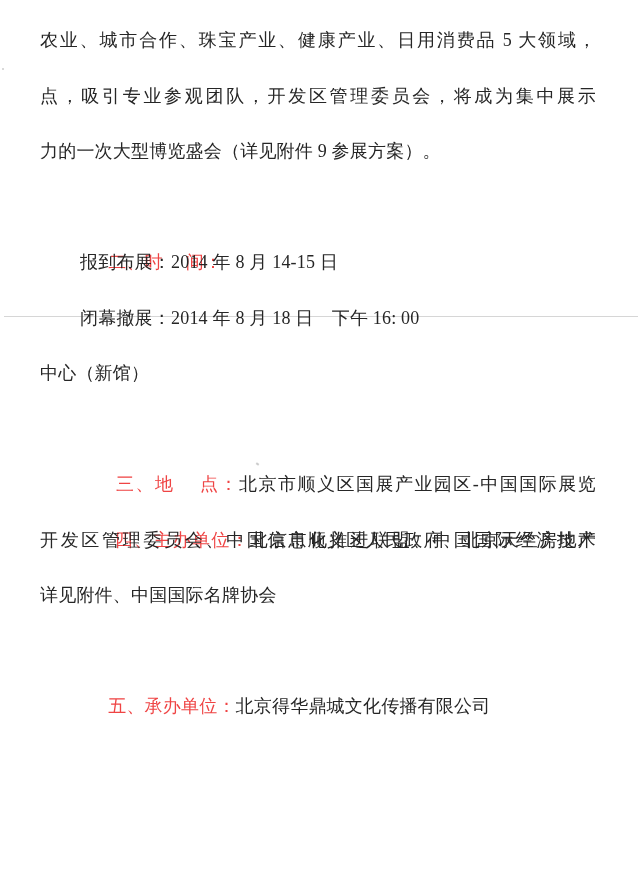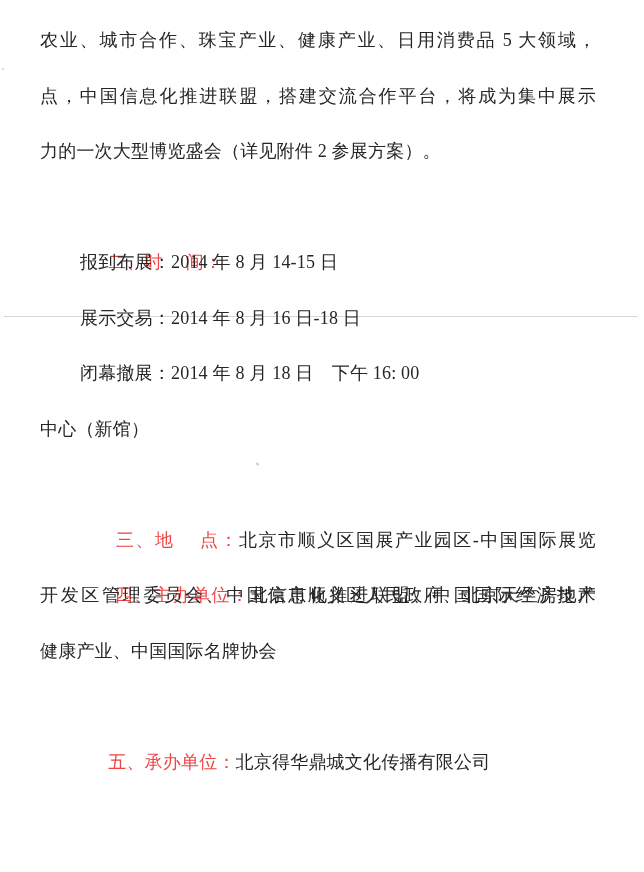--- a/index.html
+++ b/index.html
@@ -80,39 +80,38 @@
 
 <div class="page">
 
   <div class="scanline"></div>
   <div class="speck-1"></div>
   <div class="speck-2"></div>
 
   <div class="doc">
 
     <div class="l just">农业、城市合作、珠宝产业、健康产业、日用消费品 5 大领域，</div>
-    <div class="l just">点，中国信息化推进联盟，搭建交流合作平台，将成为集中展示</div>
-    <div class="l">力的一次大型博览盛会（详见附件 2 参展方案）。</div>
+    <div class="l just">点，吸引专业参观团队，开发区管理委员会，将成为集中展示</div>
+    <div class="l">力的一次大型博览盛会（详见附件 9 参展方案）。</div>
 
     <div class="l indent">
       <span class="b">二、时　 间：</span>
     </div>
     <div class="l indent">报到布展：2014 年 8 月 14-15 日</div>
-    <div class="l indent">展示交易：2014 年 8 月 16 日-18 日</div>
     <div class="l indent">闭幕撤展：2014 年 8 月 18 日　下午 16: 00</div>
 
     <div class="l">中心（新馆）</div>
     <div class="l indent just">
       <span class="b">三、地　 点：</span><span>北京市顺义区国展产业园区-中国国际展览</span>
     </div>
 
     <div class="l indent just">
       <span class="b">四、主办单位：</span><span>北京市顺义区人民政府、北京天竺房地产</span>
     </div>
     <div class="l just">开发区管理委员会、中国信息化推进联盟、中国国际经济技术</div>
-    <div class="l">健康产业、中国国际名牌协会</div>
+    <div class="l">详见附件、中国国际名牌协会</div>
 
     <div class="l indent">
       <span class="b">五、承办单位：</span><span>北京得华鼎城文化传播有限公司</span>
     </div>
 
   </div>
 </div>
 
 </body></html>

